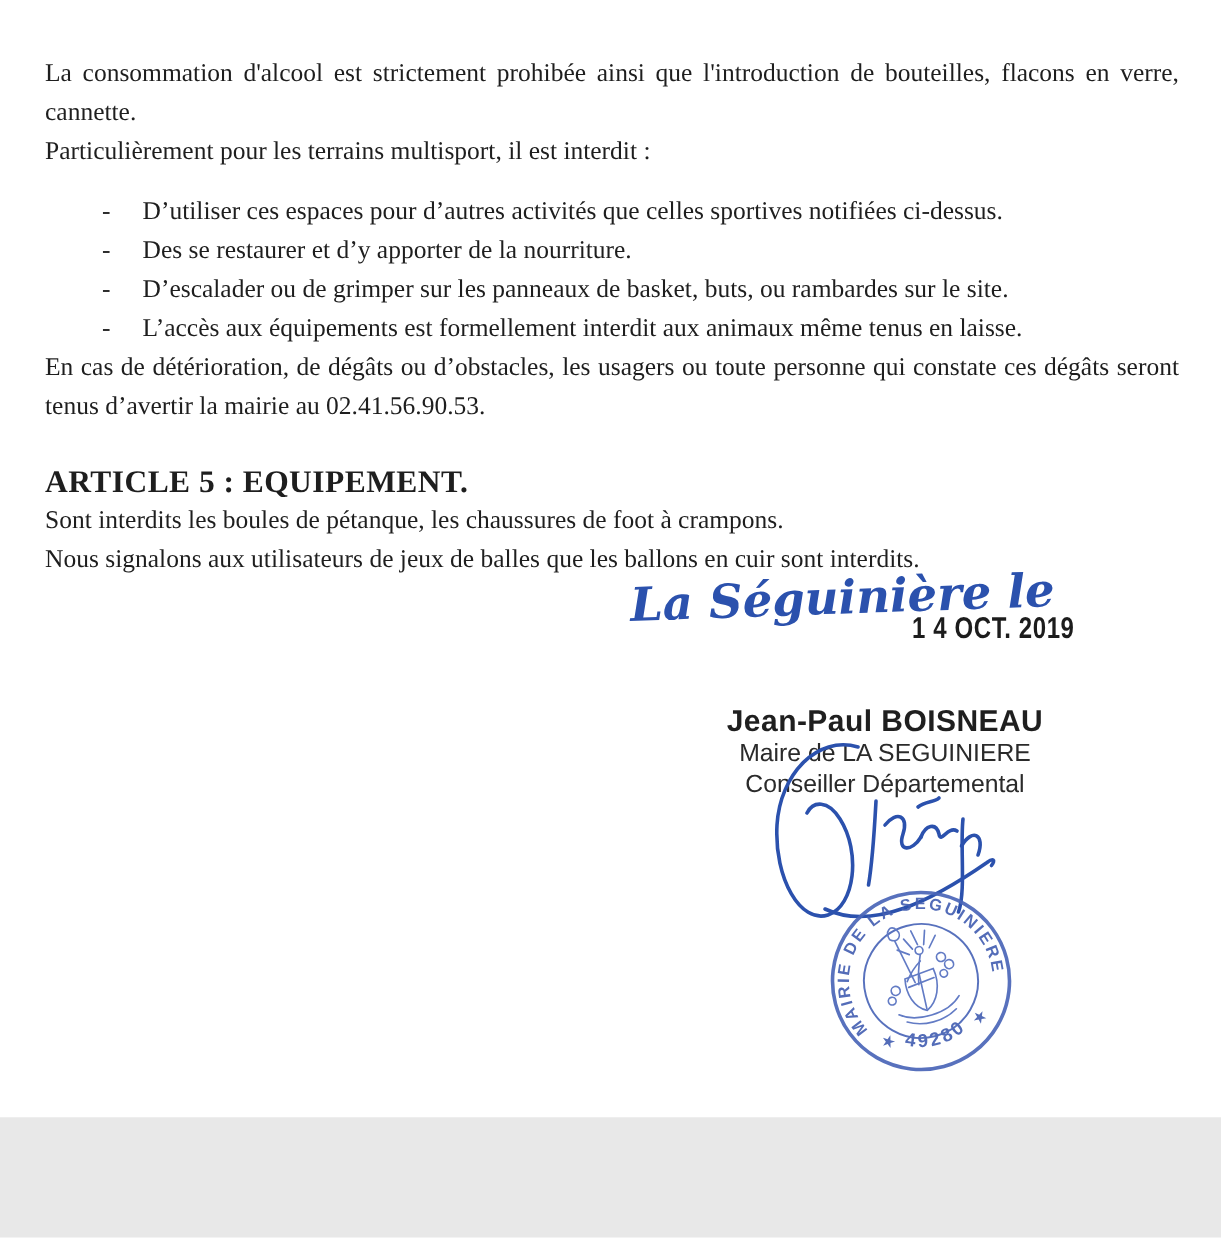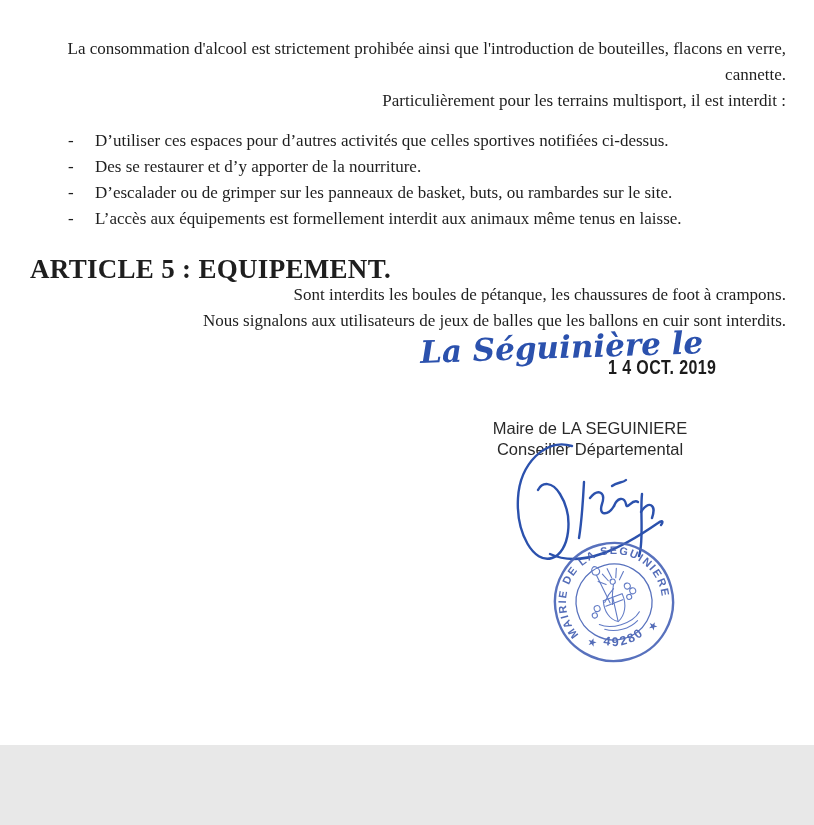--- a/index.html
+++ b/index.html
@@ -9,21 +9,21 @@
     margin:0 auto;
     background:#ffffff;
     box-sizing:border-box;
     padding:36px 28px 0 30px;
     font-family:"Liberation Serif", serif;
     font-size:17px;
     line-height:26px;
     color:#1e1e1e;
     overflow:hidden;
   }
-  .page p { margin:0;text-align:right; }
+  .page p { margin:0; }
   .justify { text-align:justify; }
   .intro { margin-top:12px; }
 
   ul.dash-list {
     list-style:none;
     margin:14px 0 0 0;
     padding:0 0 0 35px;
   }
   ul.dash-list li {
     position:relative;
@@ -34,21 +34,21 @@
     content:"-";
     position:absolute;
     left:3px;
     top:0;
   }
 
   .damage { margin-top:2px; }
 
   h3.article-heading {
     margin:24px 0 0 0;
-    font-size:27px;
+    font-size:21px;
     line-height:26px;
     font-weight:bold;
     letter-spacing:0.3px;
     font-family:"Liberation Serif", serif;
   }
   .article-lines p { margin:0; }
 
   .sign-area { position:relative; margin-top:8px; height:331px; }
 
   .handwriting {
@@ -97,35 +97,37 @@
 
   <p class="intro">Particulièrement pour les terrains multisport, il est interdit :</p>
 
   <ul class="dash-list">
     <li>D’utiliser ces espaces pour d’autres activités que celles sportives notifiées ci-dessus.</li>
     <li>Des se restaurer et d’y apporter de la nourriture.</li>
     <li>D’escalader ou de grimper sur les panneaux de basket, buts, ou rambardes sur le site.</li>
     <li>L’accès aux équipements est formellement interdit aux animaux même tenus en laisse.</li>
   </ul>
 
+  <p class="justify damage">En cas de détérioration, de dégâts ou d’obstacles, les usagers ou toute personne qui constate ces dégâts seront tenus d’avertir la mairie au 02.41.56.90.53.</p>
 
   <h3 class="article-heading">ARTICLE 5 : EQUIPEMENT.</h3>
 
   <div class="article-lines">
     <p>Sont interdits les boules de pétanque, les chaussures de foot à crampons.</p>
     <p>Nous signalons aux utilisateurs de jeux de balles que les ballons en cuir sont interdits.</p>
   </div>
 
   <div class="sign-area">
 
     <div class="handwriting">La Séguinière le</div>
 
     <div class="date-stamp">1 4 OCT. 2019</div>
 
     <div class="name-block">
+      <div class="name">Jean-Paul BOISNEAU</div>
       <div class="title">Maire de LA SEGUINIERE</div>
       <div class="title">Conseiller Départemental</div>
     </div>
 
     <svg class="signature-svg" width="170" height="135" viewBox="0 0 170 135">
       <g fill="none" stroke="#2b51ad" stroke-width="2.4" stroke-linecap="round">
         <path d="M 72,10 C 45,2 20,28 18,62 C 16,98 34,128 52,122 C 70,116 74,80 60,58 C 52,45 42,46 38,54"></path>
         <path d="M 84,46 C 83,64 82,84 79,102"></path>
         <path d="M 90,62 C 98,52 106,56 102,68 C 98,80 108,80 114,70"></path>
         <path d="M 112,50 C 117,46 123,47 126,44"></path>

